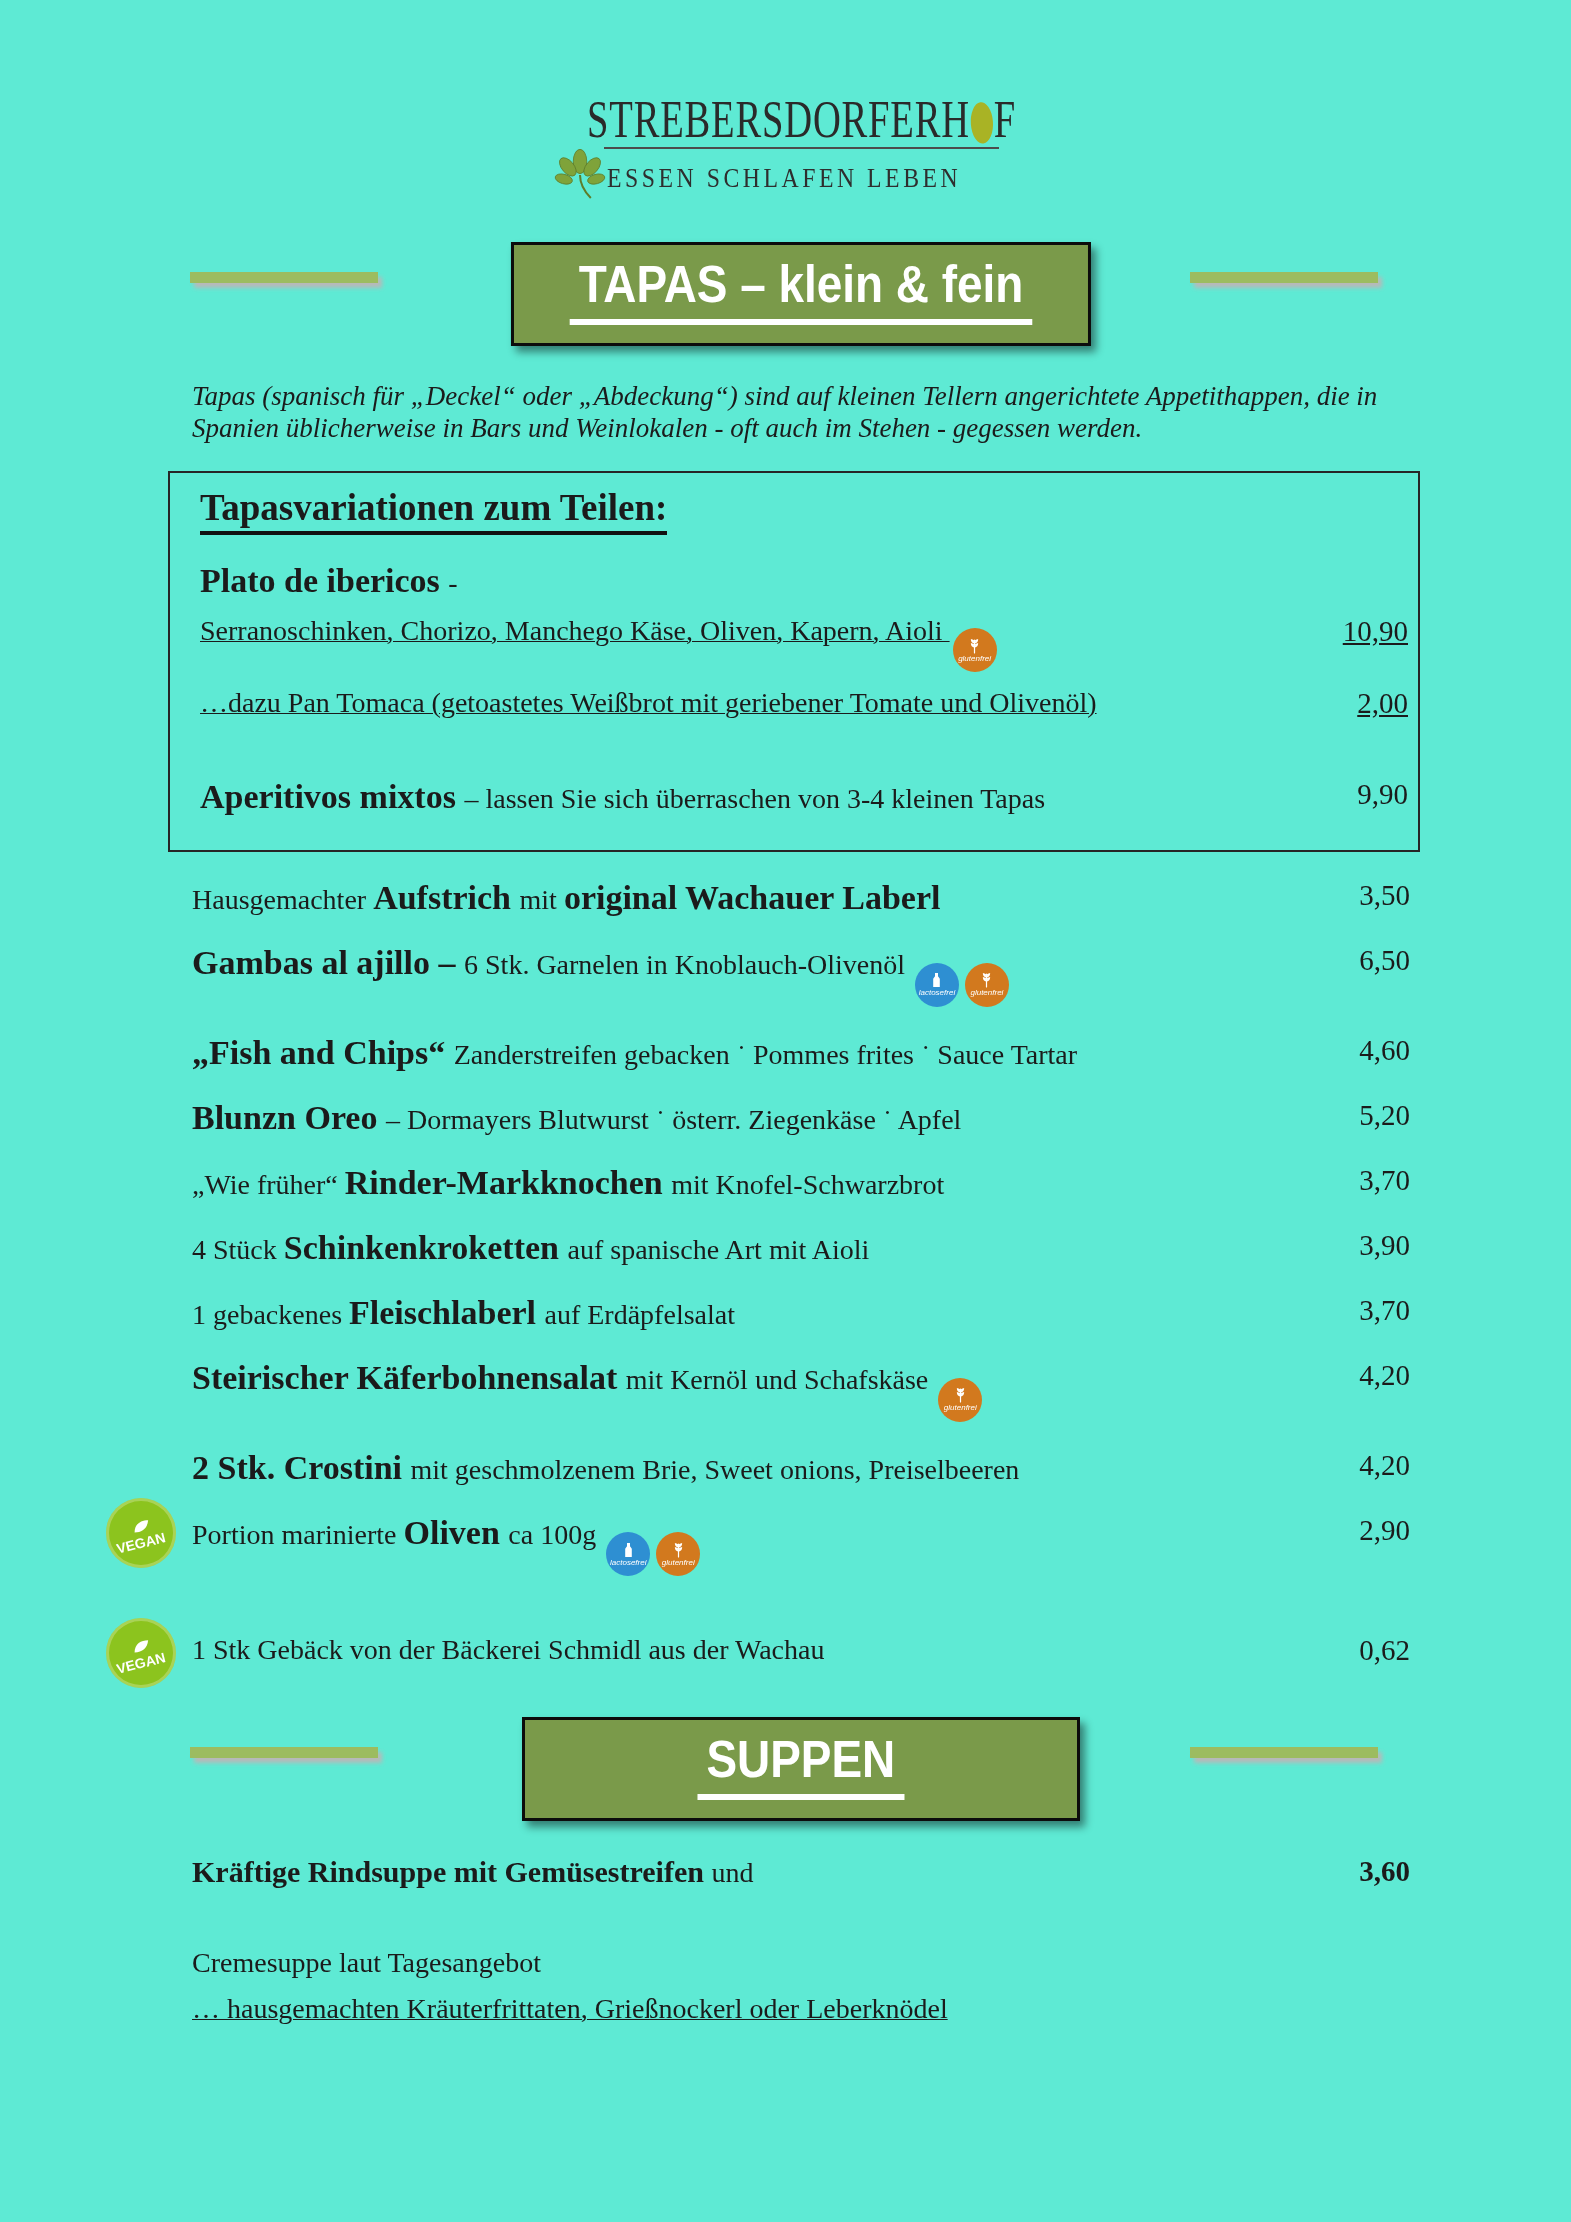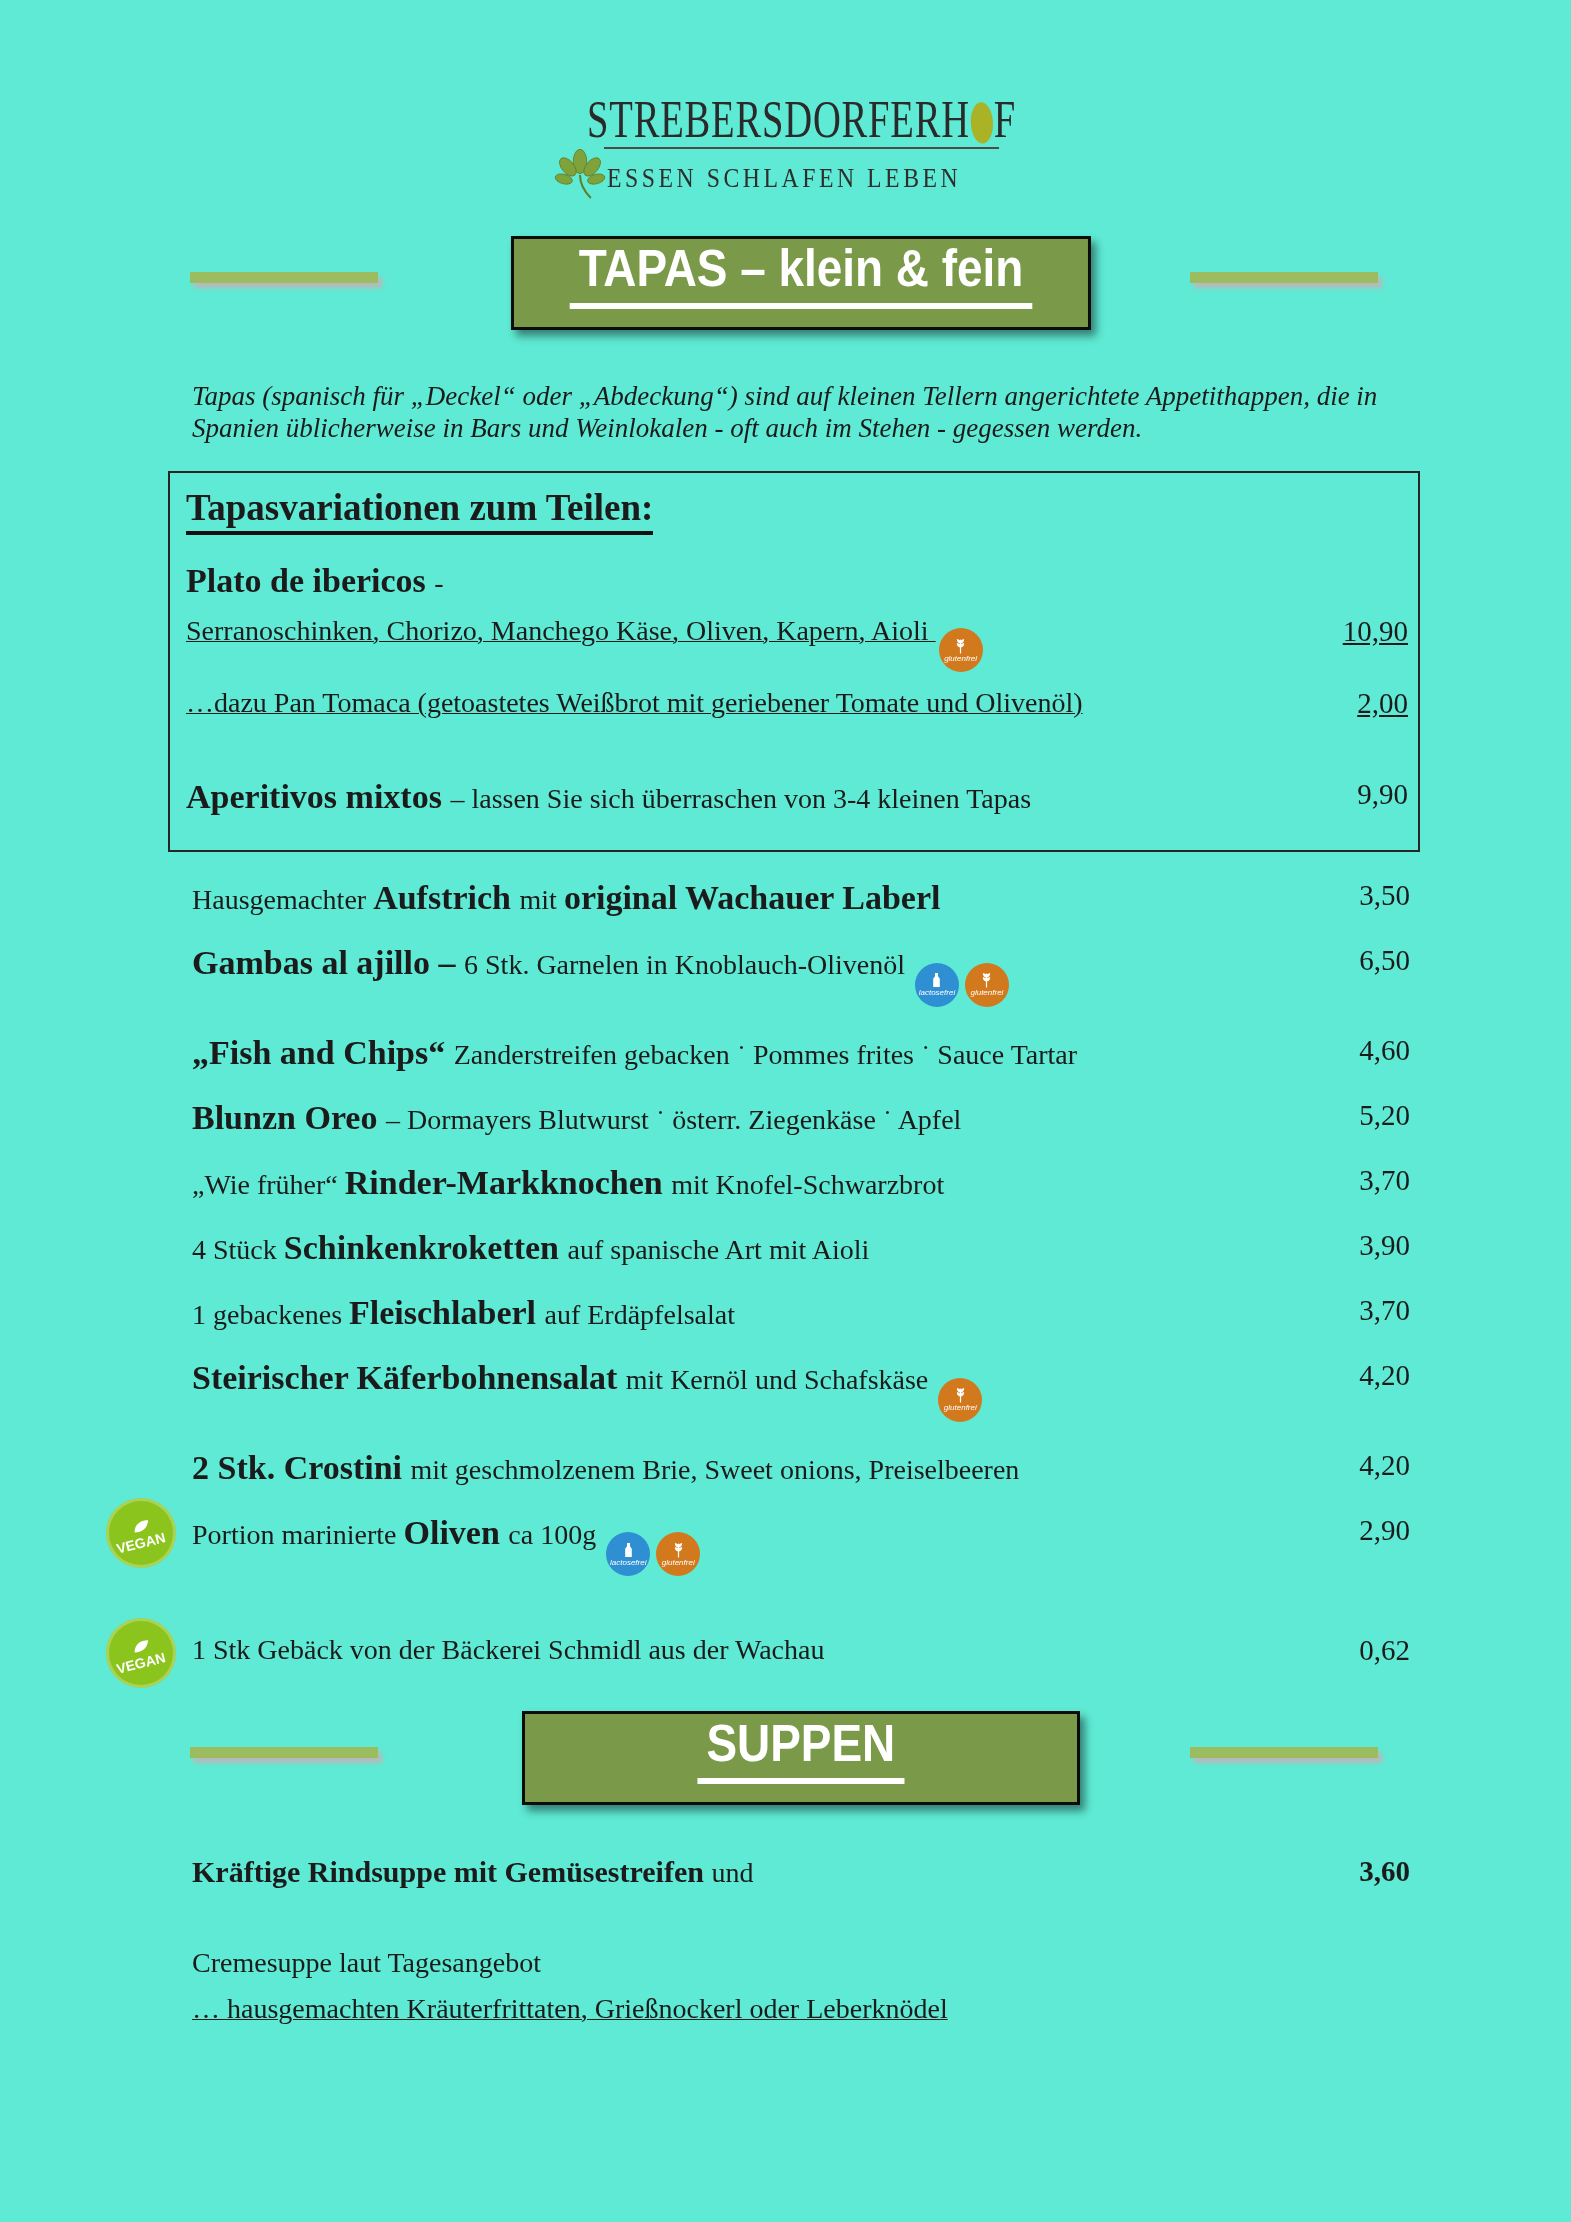--- a/index.html
+++ b/index.html
@@ -30,45 +30,45 @@
   .logo-subrow{display:flex;justify-content:center;align-items:center;margin-left:-40px;}
   .logo-leaf svg{width:54px;height:54px;display:block;margin-top:-6px;}
   .logo-sub{
     font-size:27px;letter-spacing:4px;color:#2e2e2e;white-space:nowrap;
     transform:scale(.88,1.05);transform-origin:left center;line-height:1;
   }
 
   
   .banner-row{position:relative;height:108px;margin:6px 0 44px 0;}
   .banner{
-    position:absolute;left:50%;top:8px;transform:translateX(-50%);
+    position:absolute;left:50%;top:14px;transform:translateX(-50%);
     background:var(--banner-green);border:3px solid #0c0c0c;
     box-shadow:5px 6px 8px rgba(0,0,0,.45);
-    min-width:558px;text-align:center;padding:4px 30px 18px 30px;
+    min-width:558px;text-align:center;padding:14px 30px 18px 30px;
   }
   .banner-text{
     display:inline-block;font-family:"Liberation Sans",sans-serif;font-weight:bold;
     color:#fff;font-size:51px;line-height:1;white-space:nowrap;
     border-bottom:6px solid #fff;padding:0 10px 9px 10px;transform:scaleX(.9);transform-origin:center;
   }
   .deco-line{
     position:absolute;top:44px;height:11px;width:188px;background:var(--line-green);
     box-shadow:4px 5px 4px #b9b9b9;
   }
   .deco-line.left{left:-2px;}
   .deco-line.right{right:32px;}
 
   
   .intro1{font-style:italic;font-size:27px;margin:0 0 14px 0;white-space:nowrap;}
   .intro2{font-style:italic;font-size:27px;line-height:1.2;margin:0 0 26px 0;}
 
   
   .tapas-box{
     border:2px solid #262626;margin:0 -10px 16px -24px;
-    padding:16px 10px 34px 16px;
+    padding:16px 10px 34px 30px;
   }
   .box-title{
     display:inline-block;font-size:37px;font-weight:bold;line-height:1.05;
     border-bottom:4px solid #111;padding-bottom:3px;
   }
 
   
   .row{display:flex;align-items:flex-start;margin-top:27px;position:relative;}
   .row.tight{margin-top:15px;text-decoration:underline;}
   .row.space{margin-top:58px;}

